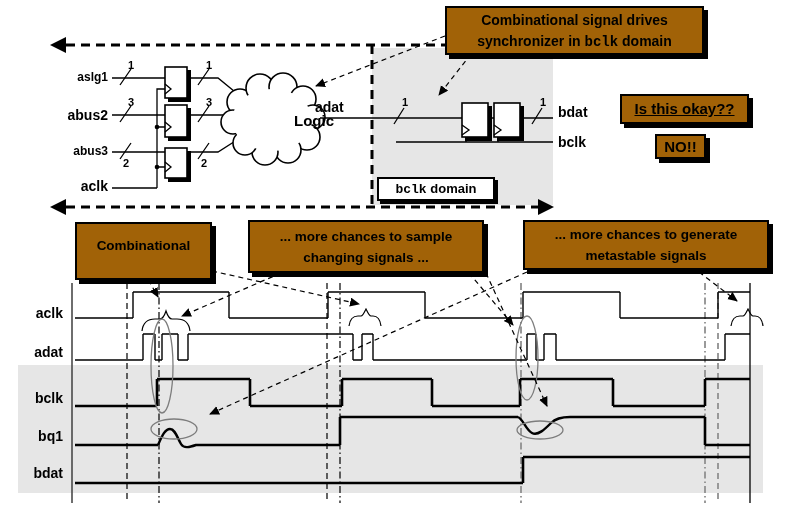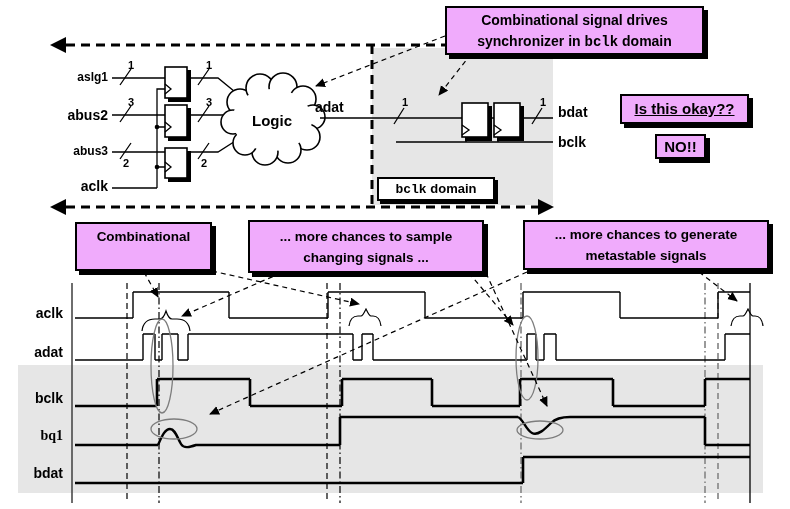--- a/index.html
+++ b/index.html
@@ -1,23 +1,23 @@
 <!DOCTYPE html>
 <html><head>
 <meta charset="utf-8">
 <style>
   html,body{margin:0;padding:0;background:#fff;}
   #stage{position:relative;width:790px;height:509px;background:#fff;overflow:hidden;
          font-family:"Liberation Sans",sans-serif;}
   #draw{position:absolute;left:0;top:0;width:790px;height:509px;}
   .lbl{position:absolute;font-weight:bold;color:#000;white-space:nowrap;}
   .r{text-align:right;}
-  .c{text-align:center;}
+  .c{text-align:center;margin-left:42px;}
   .mono{font-family:"Liberation Mono","DejaVu Sans Mono",monospace;font-weight:bold;}
-  .box{position:absolute;background:#f0abfc;border:2.5px solid #000;box-shadow:4px 4px 0 #000;
+  .box{position:absolute;background:#a16207;border:2.5px solid #000;box-shadow:4px 4px 0 #000;
        font-weight:bold;text-align:center;color:#000;}
   .dbox{position:absolute;background:#fff;border:2px solid #000;box-shadow:3px 3px 0 #000;
         font-weight:bold;text-align:center;color:#000;font-size:13px;line-height:20px;}
   .wf{fill:none;stroke:#000;stroke-width:1.4px;}
   .wf.thick{stroke-width:2.6px;}
   .sch{fill:none;stroke:#000;stroke-width:1.3px;}
   .ffbody{fill:#fff;stroke:#000;stroke-width:1.6px;}
   .shadow{fill:#000;stroke:none;}
   .dash-k{stroke:#000;stroke-width:1.2;stroke-dasharray:6 4;fill:none;}
   .dashdot-k{stroke:#000;stroke-width:1.2;stroke-dasharray:7 3 1.5 3;fill:none;}
@@ -181,31 +181,31 @@
   <div>
     <span>synchronizer in</span>
     <span class="mono">bclk</span>
     <span>domain</span>
   </div>
 </div>
 
 <div class="box" style="left:620px;top:94px;width:125px;height:26px;font-size:15px;line-height:26px;text-decoration:underline;">Is this okay??</div>
 <div class="box" style="left:655px;top:134px;width:47px;height:21px;font-size:15px;line-height:21px;">NO!!</div>
 
-<div class="box" style="left:75px;top:222px;width:133px;height:42px;font-size:13.5px;line-height:20px;padding-top:3px;">
+<div class="box" style="left:75px;top:222px;width:133px;height:42px;font-size:13.5px;line-height:20px;padding-top:12px;">
   <div>Combinational</div>
 </div>
 <div class="box" style="left:248px;top:220px;width:232px;height:45px;font-size:13.5px;line-height:21px;padding-top:4px;">
   <div>... more chances to sample</div>
   <div>changing signals ...</div>
 </div>
 <div class="box" style="left:523px;top:220px;width:242px;height:44px;font-size:13.5px;line-height:21px;padding-top:2px;">
   <div>... more chances to generate</div>
   <div>metastable signals</div>
 </div>
 
 <div class="lbl r" style="left:8px;top:305px;width:55px;font-size:14px;">aclk</div>
 <div class="lbl r" style="left:8px;top:344px;width:55px;font-size:14px;">adat</div>
 <div class="lbl r" style="left:8px;top:390px;width:55px;font-size:14px;">bclk</div>
-<div class="lbl r" style="left:8px;top:428px;width:55px;font-size:14px;font-family:Liberation Serif, serif;">bq1</div>
+<div class="lbl r" style="left:8px;top:428px;width:55px;font-size:14px;">bq1</div>
 <div class="lbl r" style="left:8px;top:465px;width:55px;font-size:14px;">bdat</div>
 
 </div>
 
 </body></html>

